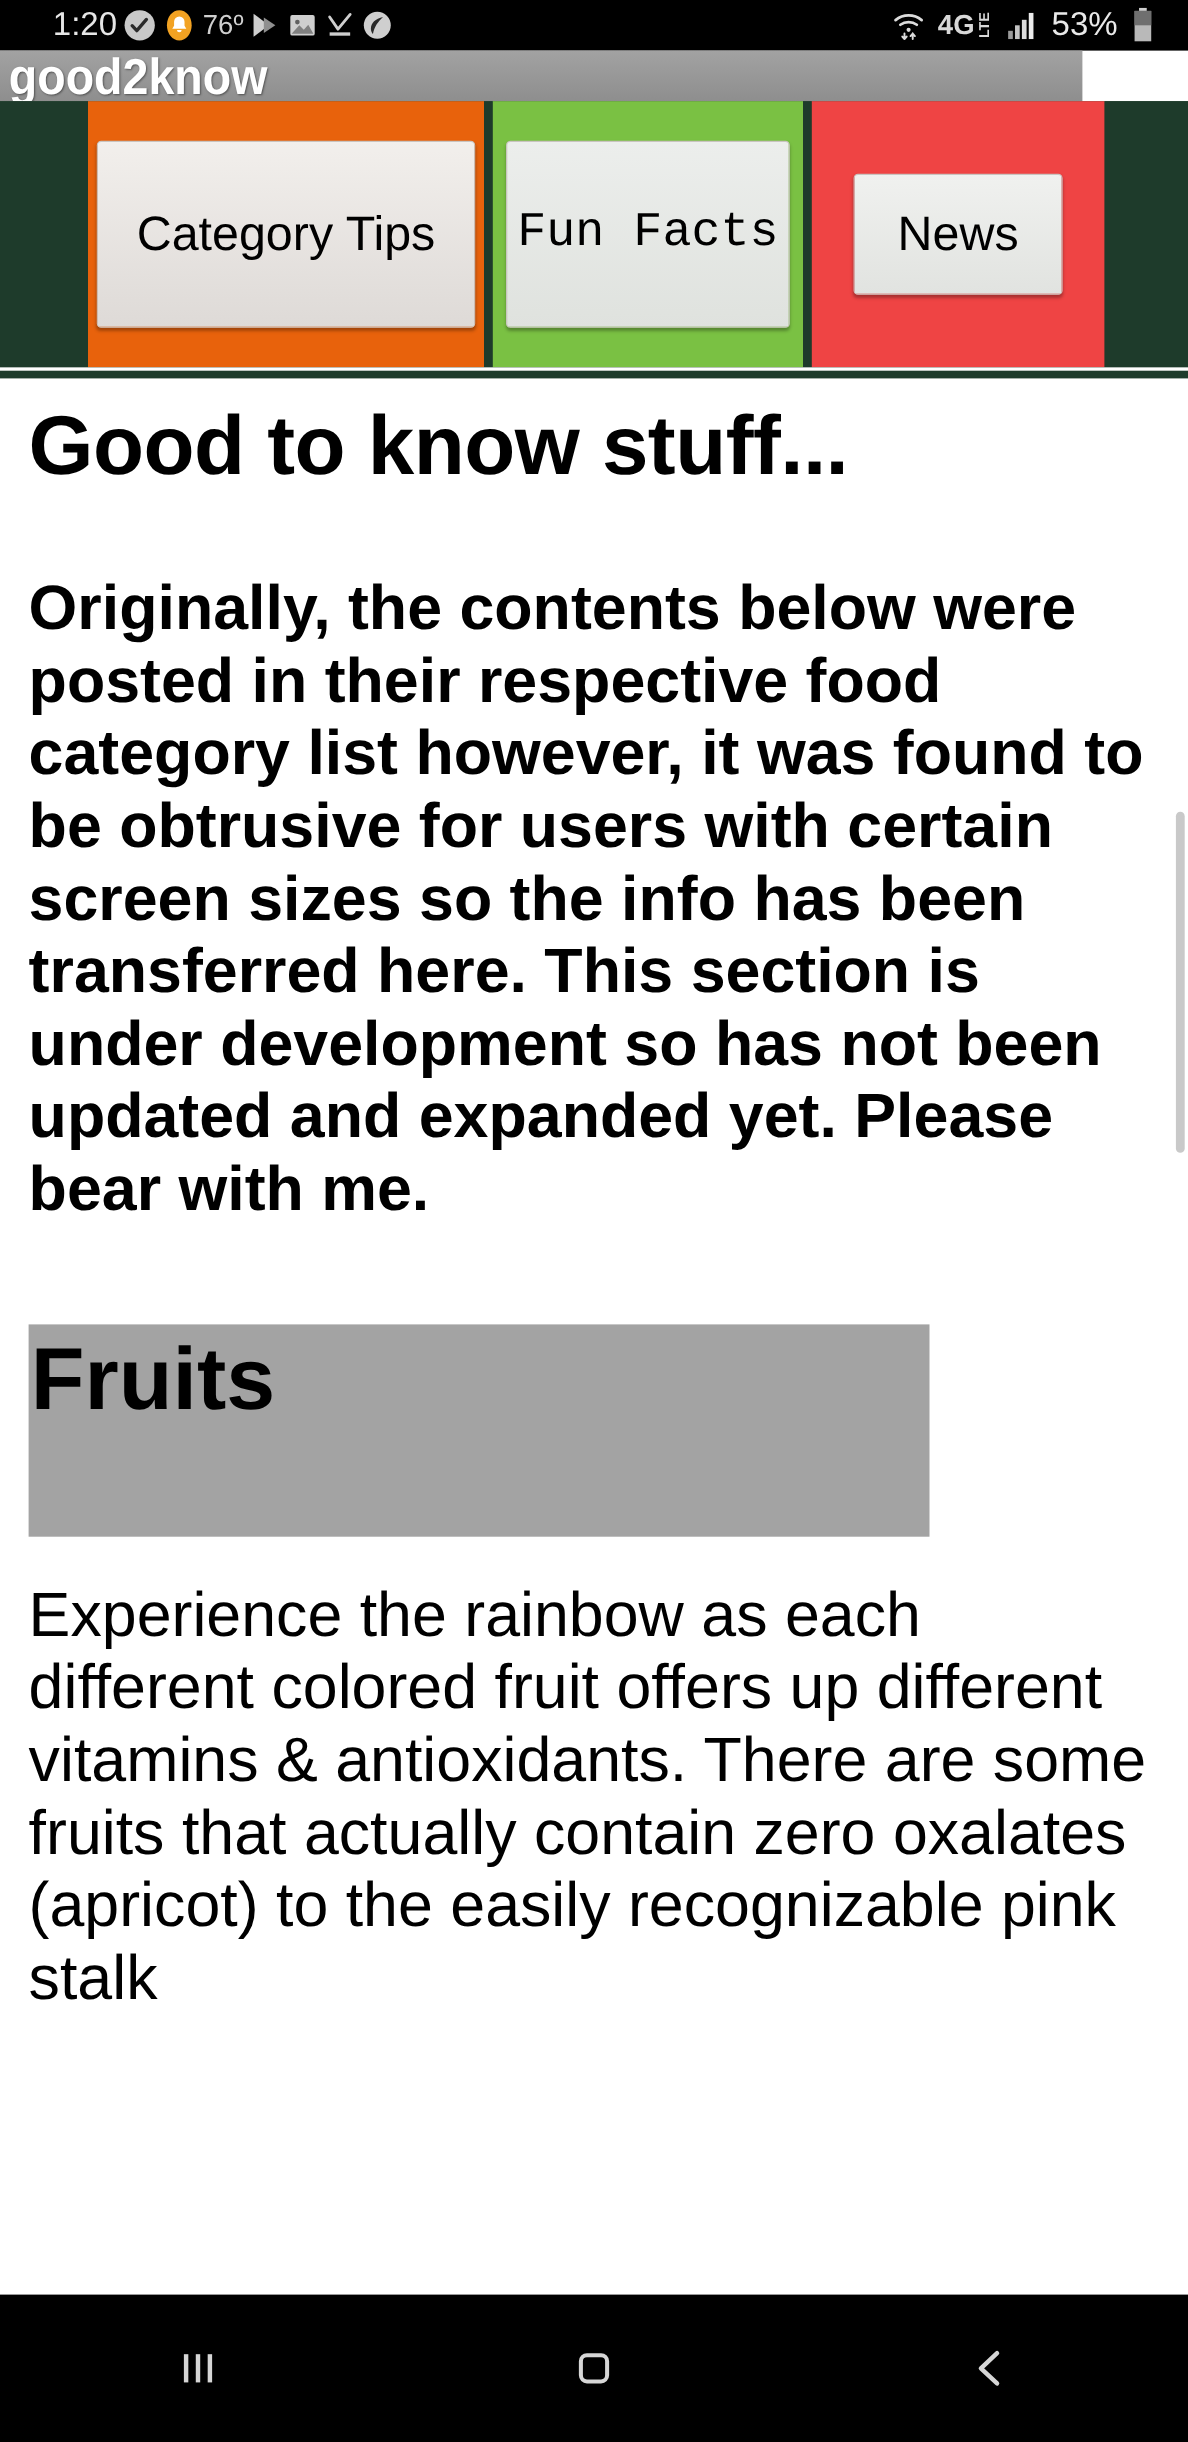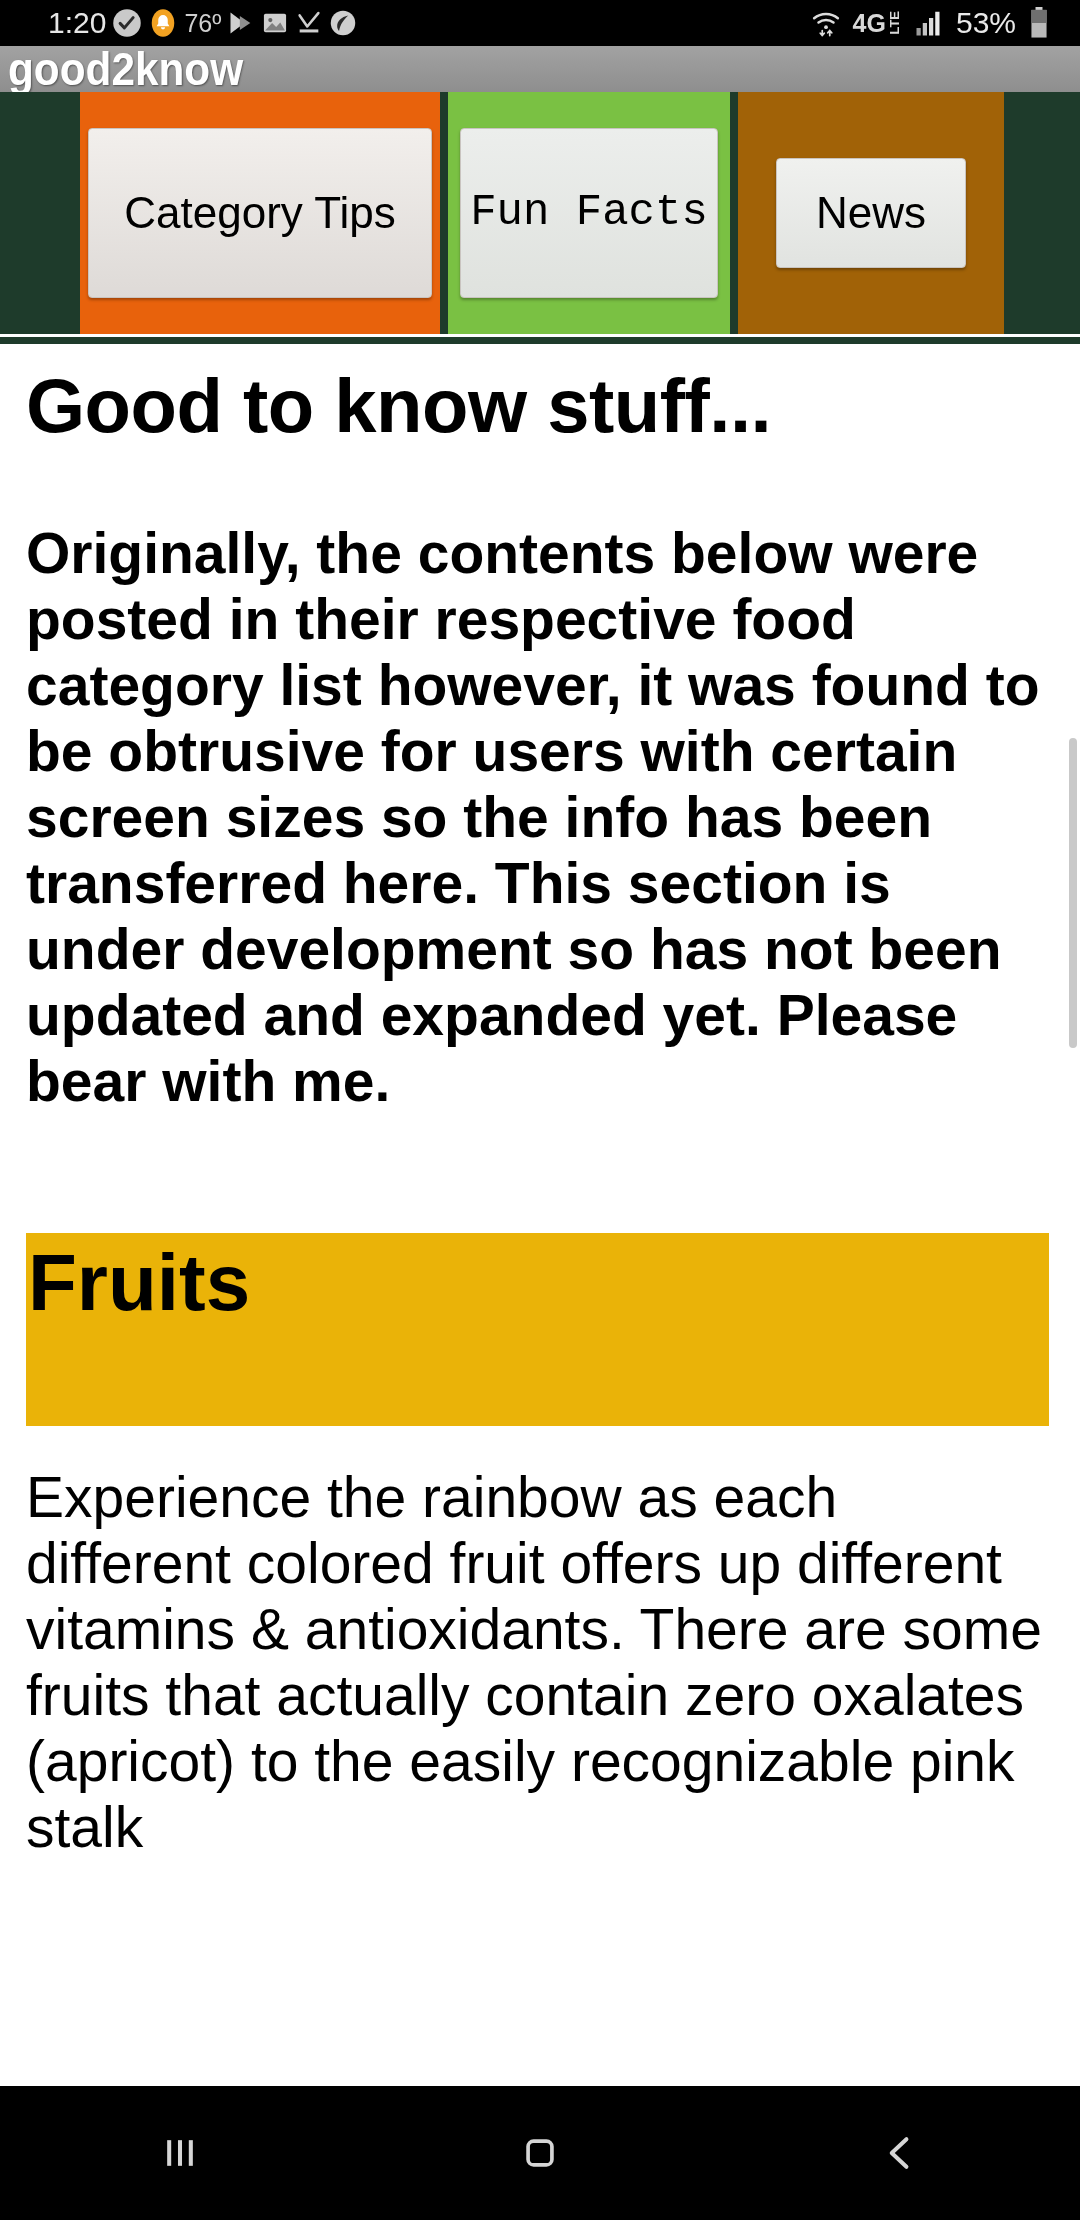--- a/index.html
+++ b/index.html
@@ -19,21 +19,21 @@
   }
   .sb-left{ display:flex; align-items:center; gap:6px; padding-left:48px; }
   .sb-right{ display:flex; align-items:center; gap:12px; margin-left:auto; padding-right:30px; }
   .sb-time{ font-size:30px; letter-spacing:0px; color:#e6e6e6; font-weight:400; }
   .sb-temp{ font-size:25px; color:#cfcfcf; }
   .sb-pct{ font-size:30px; color:#e9e9e9; }
   .ic{ display:inline-flex; align-items:center; justify-content:center; }
 
   
   .titlebar{
-    position:absolute; top:46px; left:0; width:1080px; height:46px;
+    position:absolute; top:46px; left:0; width:984px; height:46px;
     background:linear-gradient(#a2a2a2,#8e8e8e);
     overflow:hidden;
     padding-left:21px;
   }
   .titlebar .ttl{
     position:absolute; left:8px; top:-4px;
     font-size:46px; font-weight:bold; color:#ffffff;
     font-family:"Liberation Sans Narrow","Liberation Sans",sans-serif;
     text-shadow:1px 1px 2px rgba(0,0,0,.45);
     white-space:nowrap;
@@ -47,21 +47,21 @@
     display:flex; align-items:stretch;
   }
   .tabpad{ width:80px; flex:0 0 80px; background:#1e3b2b; }
   .tabpad.right{ flex:1 1 auto; }
   .tab{
     position:relative; display:flex; align-items:center; justify-content:center;
     padding:0;
   }
   .tab.cat{ flex:0 0 360px; background:#e8620c; }
   .tab.fun{ flex:0 0 282px; background:#7ac143; }
-  .tab.news{ flex:0 0 266px; background:#a16207; }
+  .tab.news{ flex:0 0 266px; background:#ef4444; }
   .tabsep{ flex:0 0 8px; background:#1e3b2b; }
 
   .tabbtn{
     background:linear-gradient(#f2efec,#dedad7);
     border:1px solid #c9c4c0;
     border-radius:4px;
     box-shadow:0 2px 3px rgba(0,0,0,.30);
     display:flex; align-items:center; justify-content:center;
     text-align:center; color:#000;
     font-size:44px; line-height:1.12;
@@ -89,23 +89,23 @@
     letter-spacing:-0.5px;
     line-height:1.1;
   }
   .body-text{
     margin:72px 26px 0 26px;
     font-size:57px; line-height:1.16; color:#000;
     font-family:"Liberation Sans Narrow","Liberation Sans",sans-serif;
     font-weight:bold;
   }
   .section-banner{
-    margin:118px 0 0 26px;
-    width:1023px; height:193px;
-    background:#eab308;
+    margin:89px 0 0 26px;
+    width:819px; height:193px;
+    background:#a3a3a3;
     position:relative;
   }
   .section-banner .sec-title{
     position:absolute; left:2px; top:6px;
     font-size:80px; font-weight:bold; color:#000;
     font-family:"Liberation Sans Narrow","Liberation Sans",sans-serif;
     line-height:1.1;
   }
   .body-text2{
     margin:38px 26px 0 26px;

